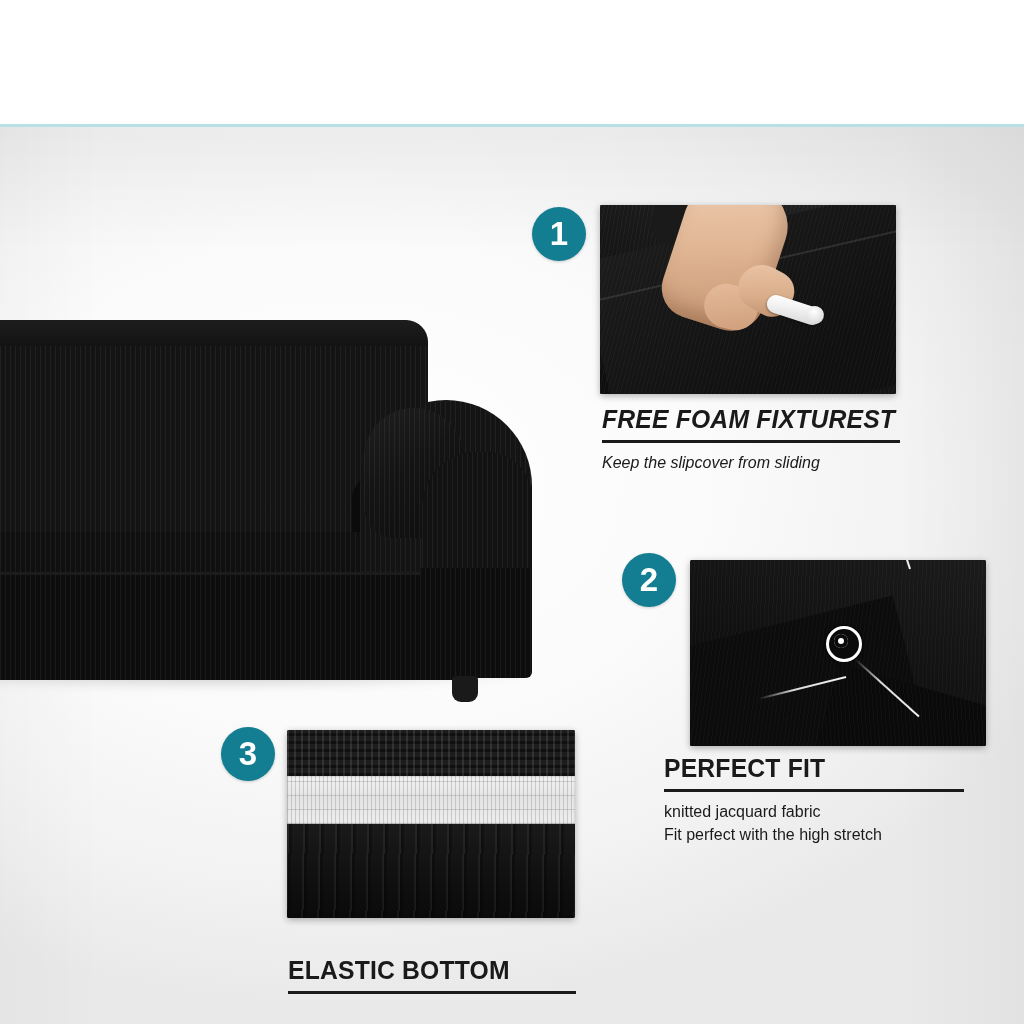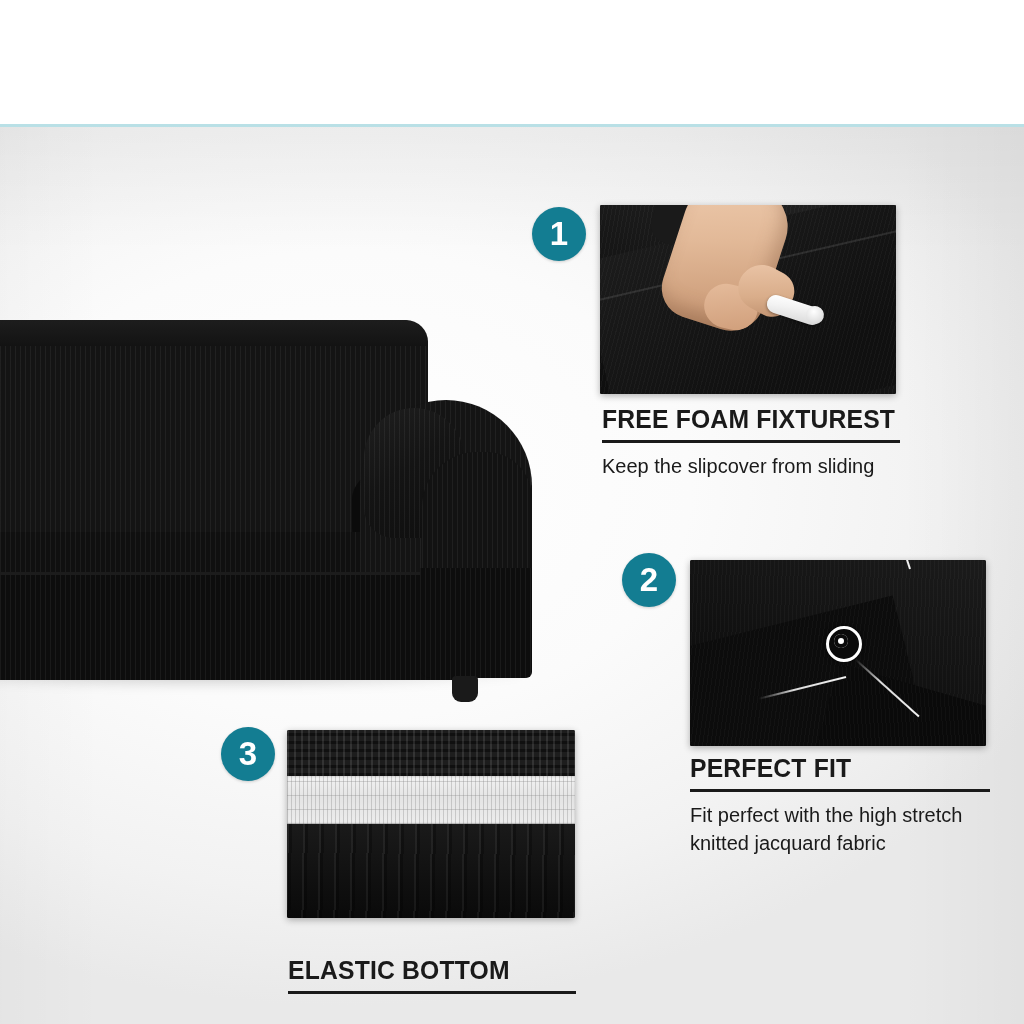--- a/index.html
+++ b/index.html
@@ -471,30 +471,30 @@
     transform: scaleX(0.95);
     transform-origin: left center;
   }
   .caption-rule {
     height: 3px;
     background: #1a1a1a;
     margin-top: 5px;
   }
   .caption-body {
     font-family: "Liberation Sans", sans-serif;
-    font-size: 20px;
+    font-size: 16px;
     color: #1a1a1a;
     line-height: 1.42;
     margin-top: 9px;
   }
   .caption-body div { white-space: nowrap; }
 
-  #caption-1 { left: 602px; top: 404px; width: 340px; }
+  #caption-1 { left: 602px; top: 404px; width: 340px; font-style: italic; }
   #caption-1 .caption-rule { width: 298px; }
-  #caption-2 { left: 690px; top: 753px; width: 320px; }
+  #caption-2 { left: 664px; top: 753px; width: 320px; }
   #caption-2 .caption-rule { width: 300px; }
   #caption-3 { left: 288px; top: 955px; width: 300px; }
   #caption-3 .caption-rule { width: 288px; }
 </style>
 </head>
 <body>
 
 <div id="page">
 
   <div class="banner-underline"></div>
@@ -575,22 +575,22 @@
     <div class="p2-seam p2-seam-dl"></div>
     <div class="p2-seam p2-seam-dr"></div>
     <div class="p2-ring"></div>
     <div class="p2-ring-inner"></div>
   </div>
 
   <div class="caption" id="caption-2">
     <div class="caption-title">PERFECT FIT</div>
     <div class="caption-rule"></div>
     <div class="caption-body">
+      <div>knitted jacquard fabric</div>
       <div>Fit perfect with the high stretch</div>
-      <div>knitted jacquard fabric</div>
     </div>
   </div>
 
   <div class="badge" id="badge-3">
     <span>3</span>
   </div>
 
   <div class="panel" id="panel-3">
     <div class="p3-top"></div>
     <div class="p3-band"></div>

